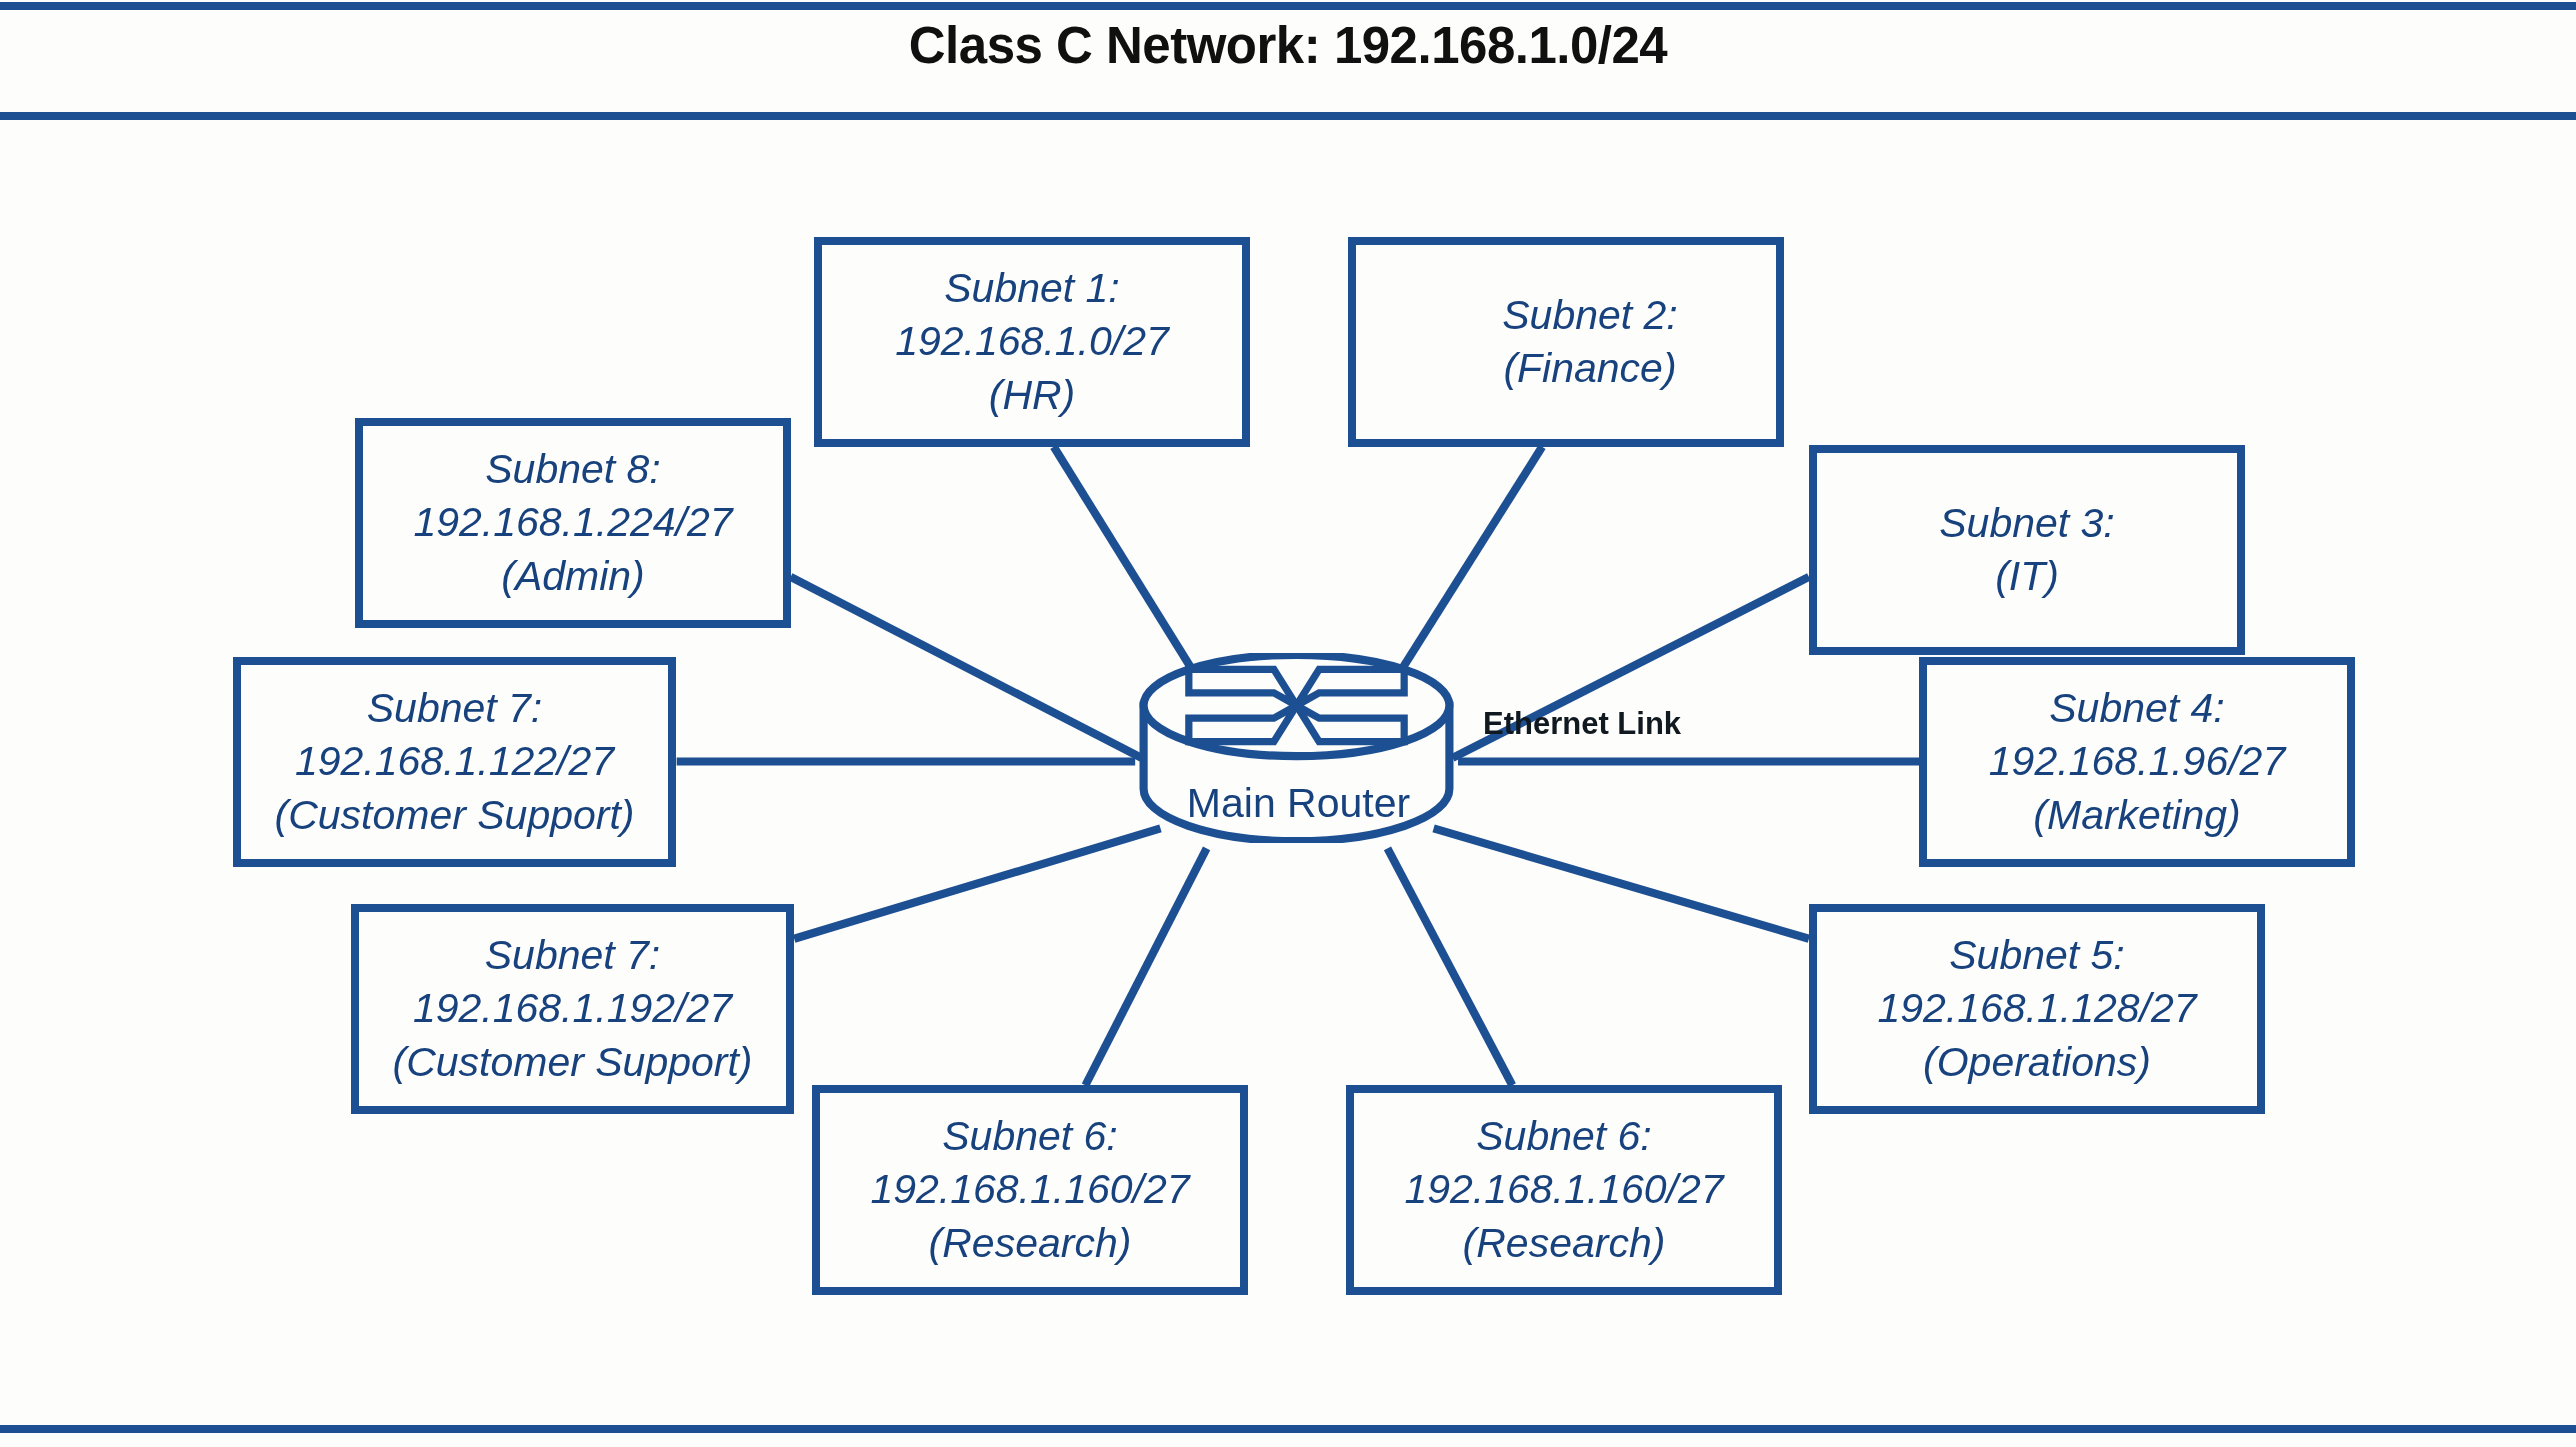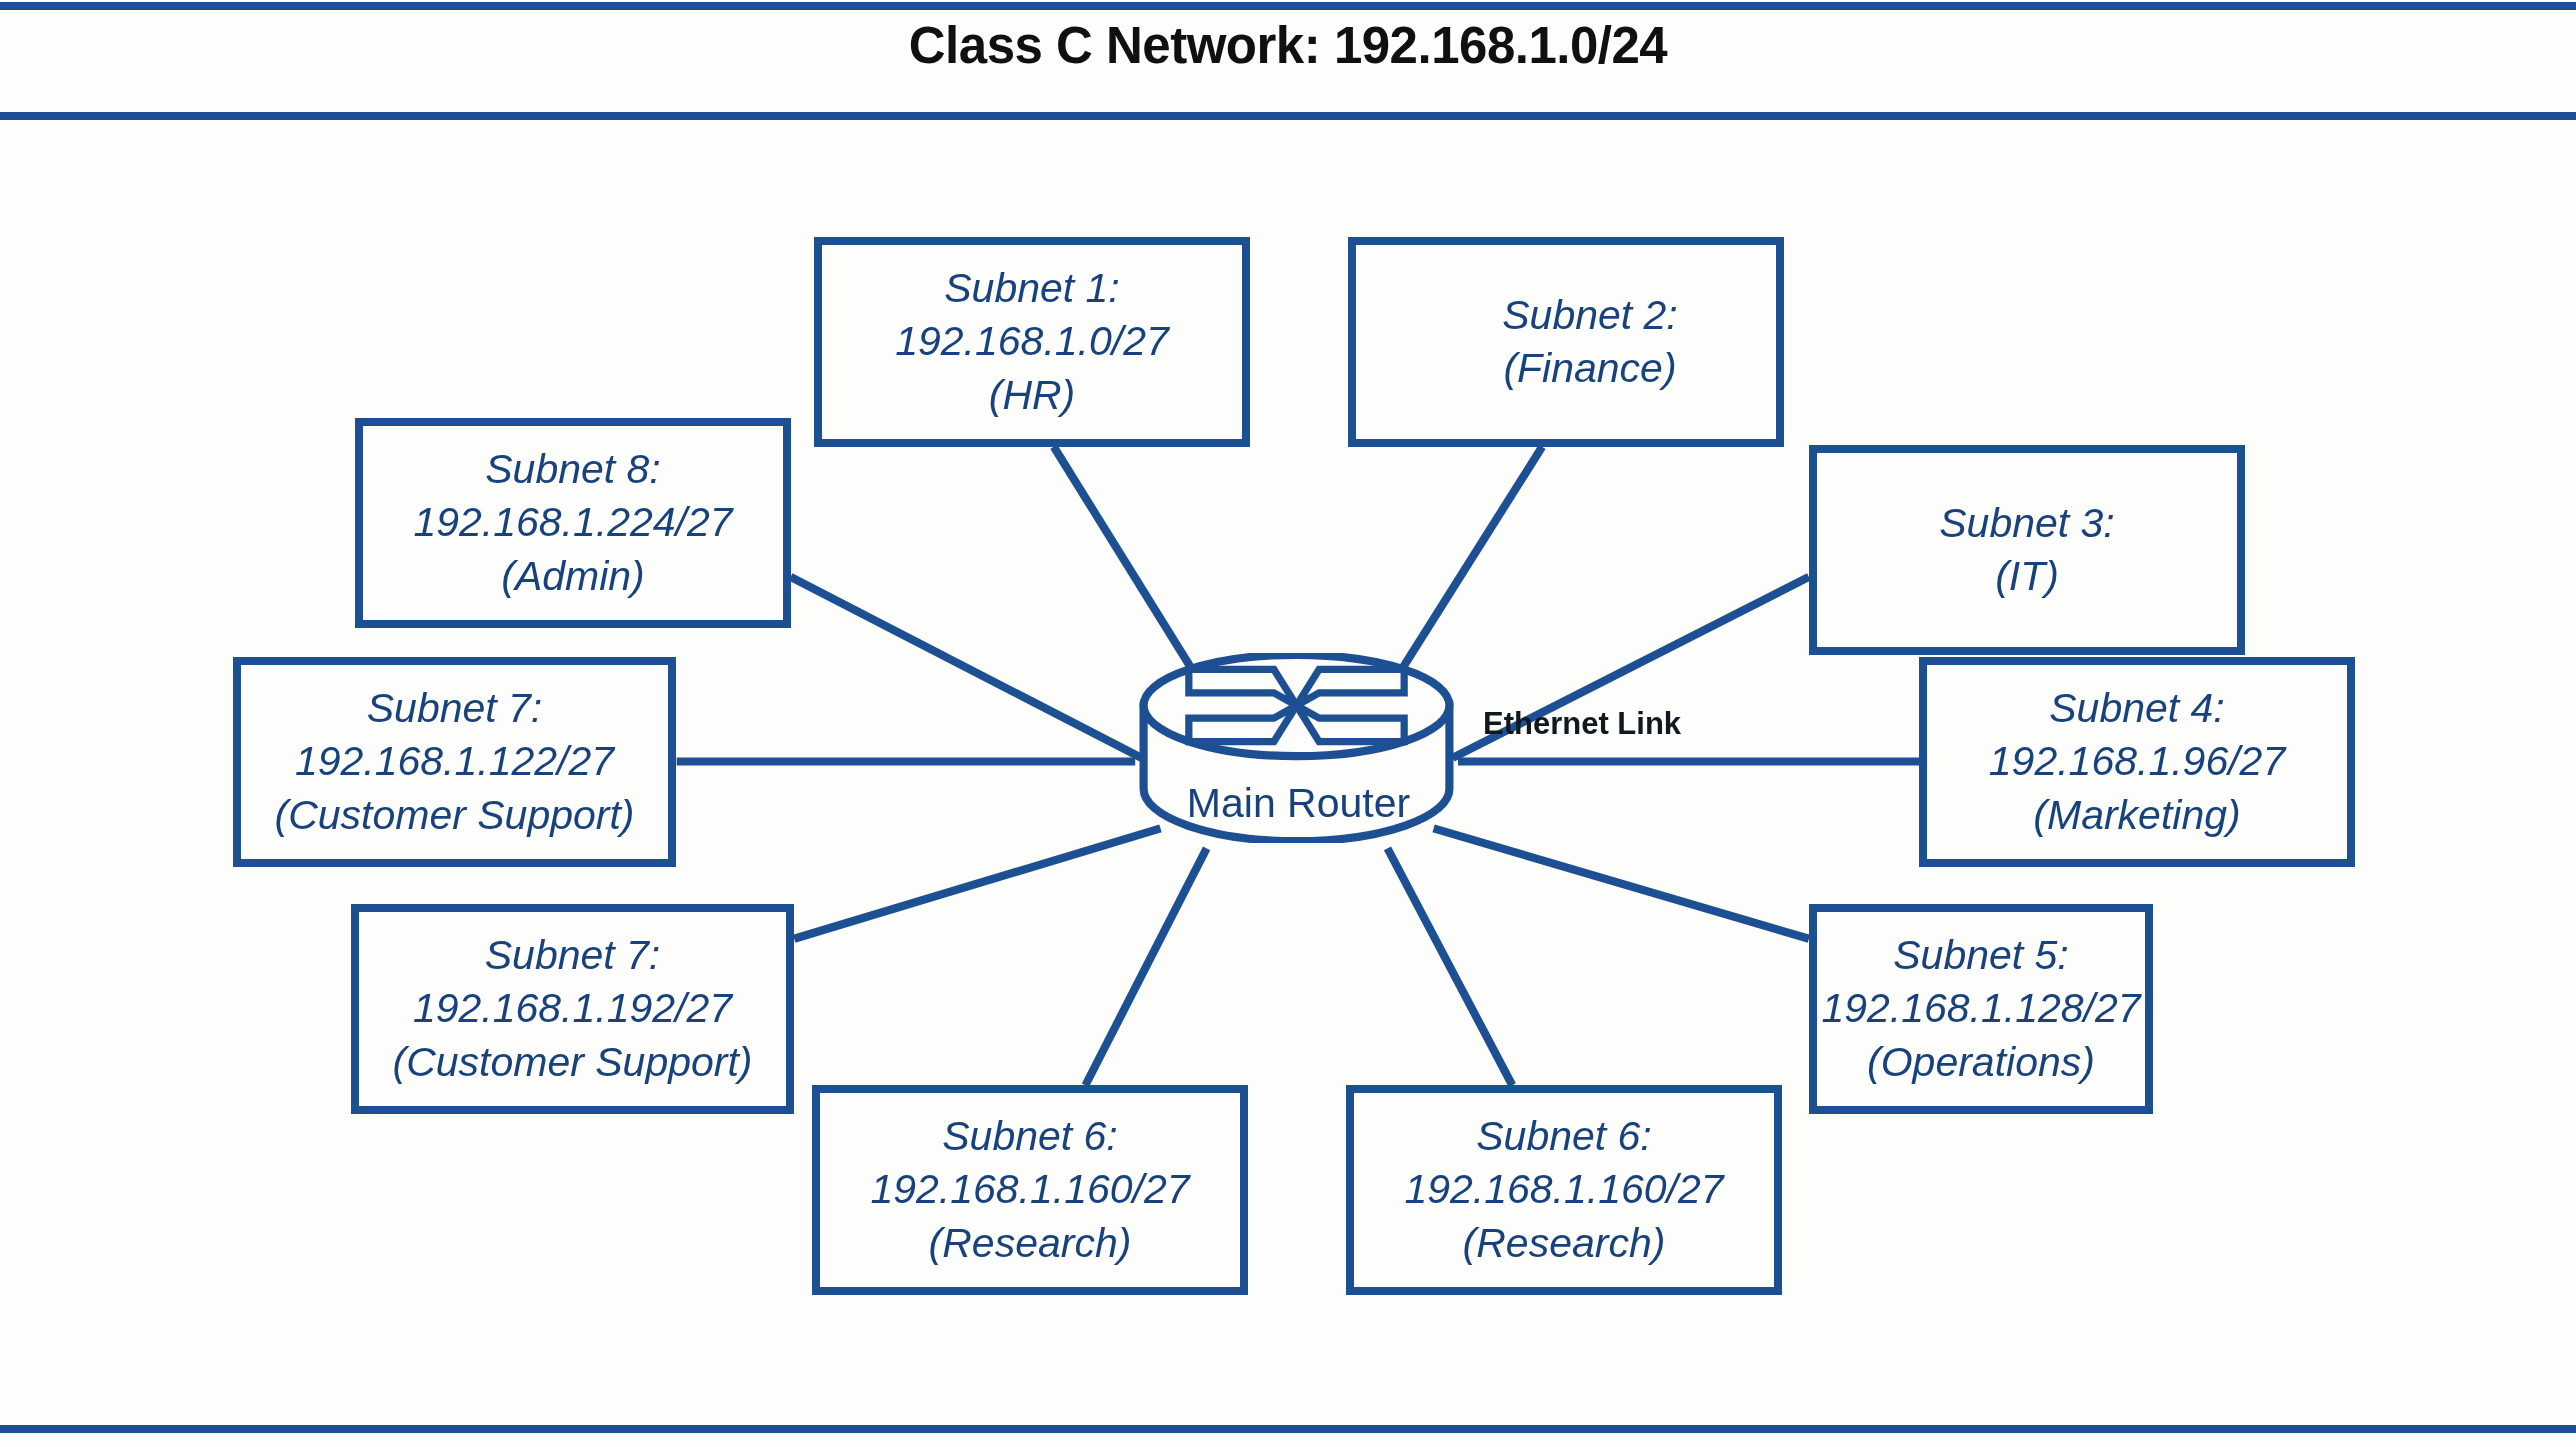--- a/index.html
+++ b/index.html
@@ -71,21 +71,21 @@
   .subnet-box .ln { display: block; }
 
   
   #box-subnet-1 { left: 814px;  top: 237px;  width: 436px; height: 210px; }
   #box-subnet-2 { left: 1348px; top: 237px;  width: 436px; height: 210px; padding-left: 48px; }
   #box-subnet-3 { left: 1809px; top: 421px;  width: 436px; height: 210px; margin-top: 24px; }
   #box-subnet-8 { left: 355px;  top: 418px;  width: 436px; height: 210px; }
   #box-subnet-7a{ left: 233px;  top: 657px;  width: 443px; height: 210px; }
   #box-subnet-4 { left: 1919px; top: 657px;  width: 436px; height: 210px; }
   #box-subnet-7b{ left: 351px;  top: 904px; width: 443px; height: 210px; }
-  #box-subnet-5 { left: 1809px; top: 904px; width: 344px; height: 210px; }
+  #box-subnet-5 { left: 1809px; top: 904px; width: 456px; height: 210px; }
   #box-subnet-6a{ left: 812px;  top: 1085px; width: 436px; height: 210px; }
   #box-subnet-6b{ left: 1346px; top: 1085px; width: 436px; height: 210px; }
 
   
   #router {
     position: absolute;
     left: 1138px;
     top: 653px;
     width: 317px;
     height: 190px;

